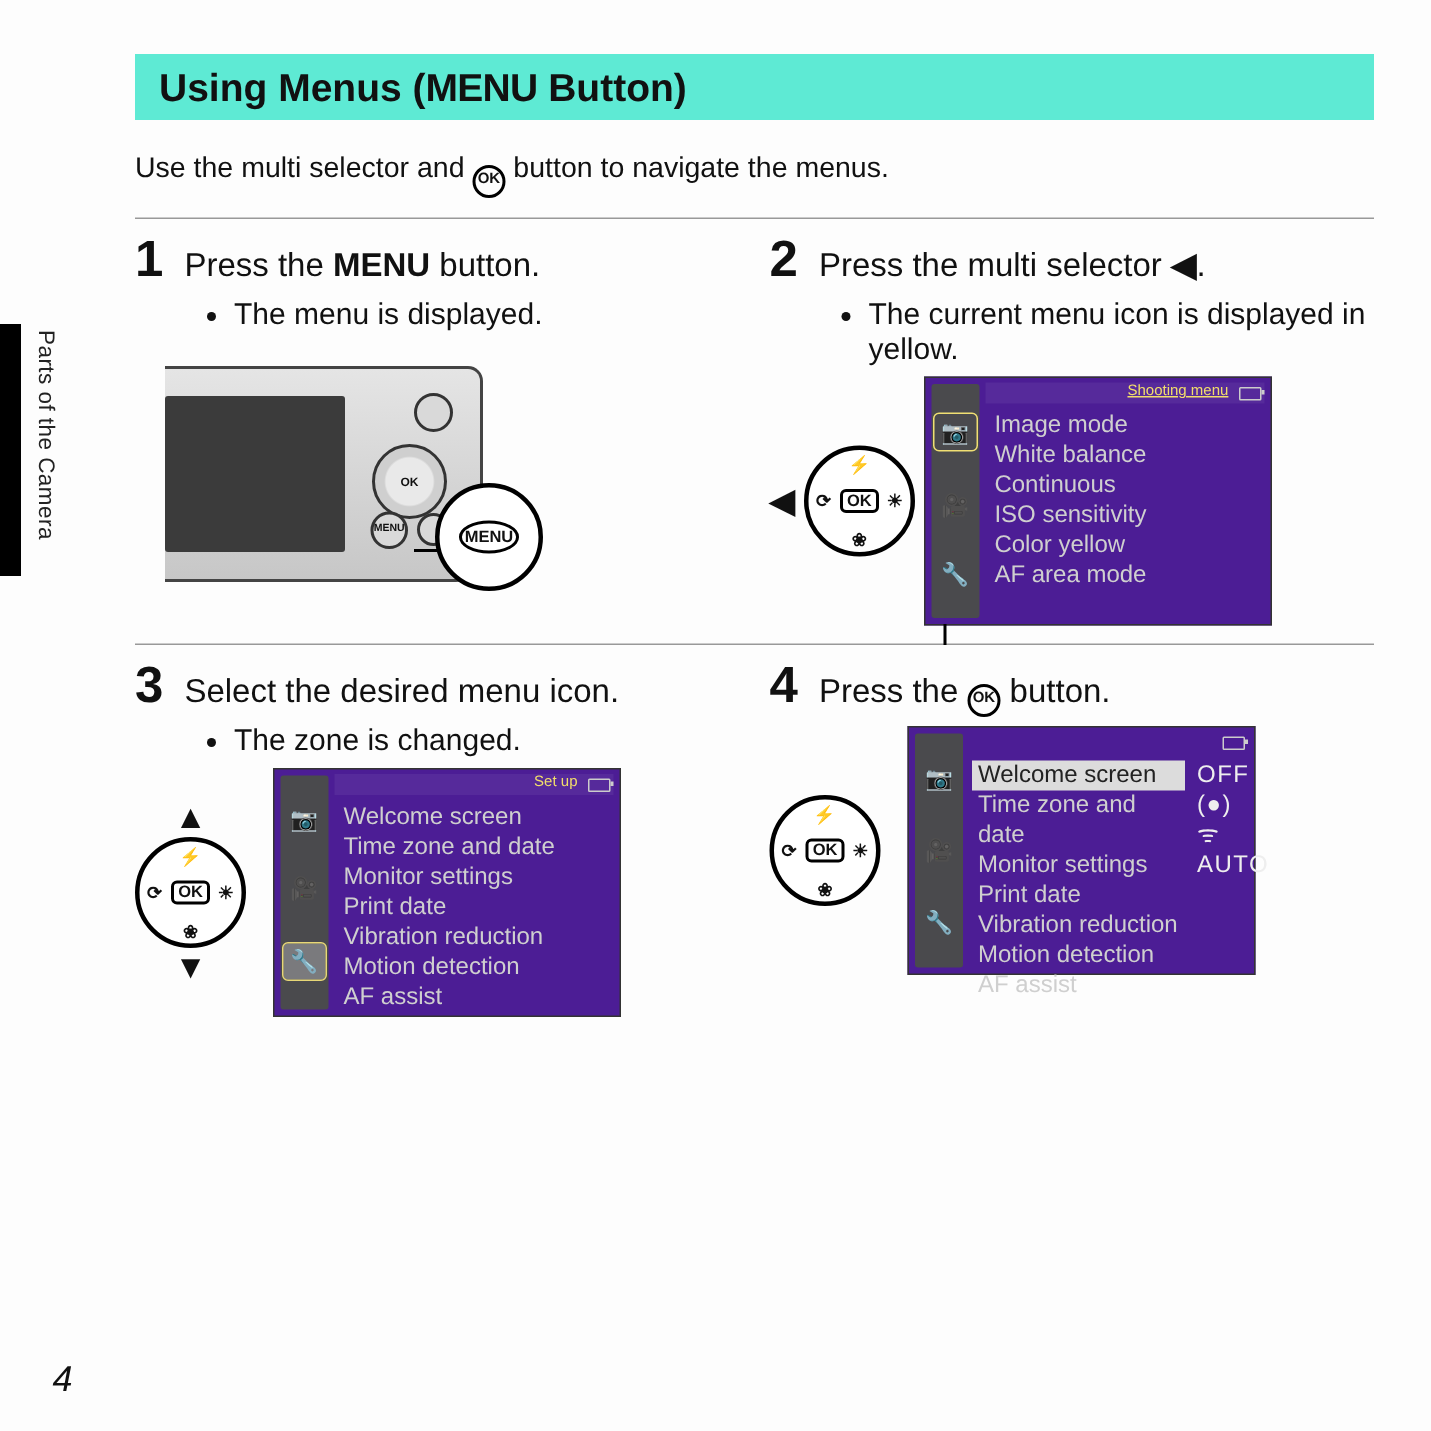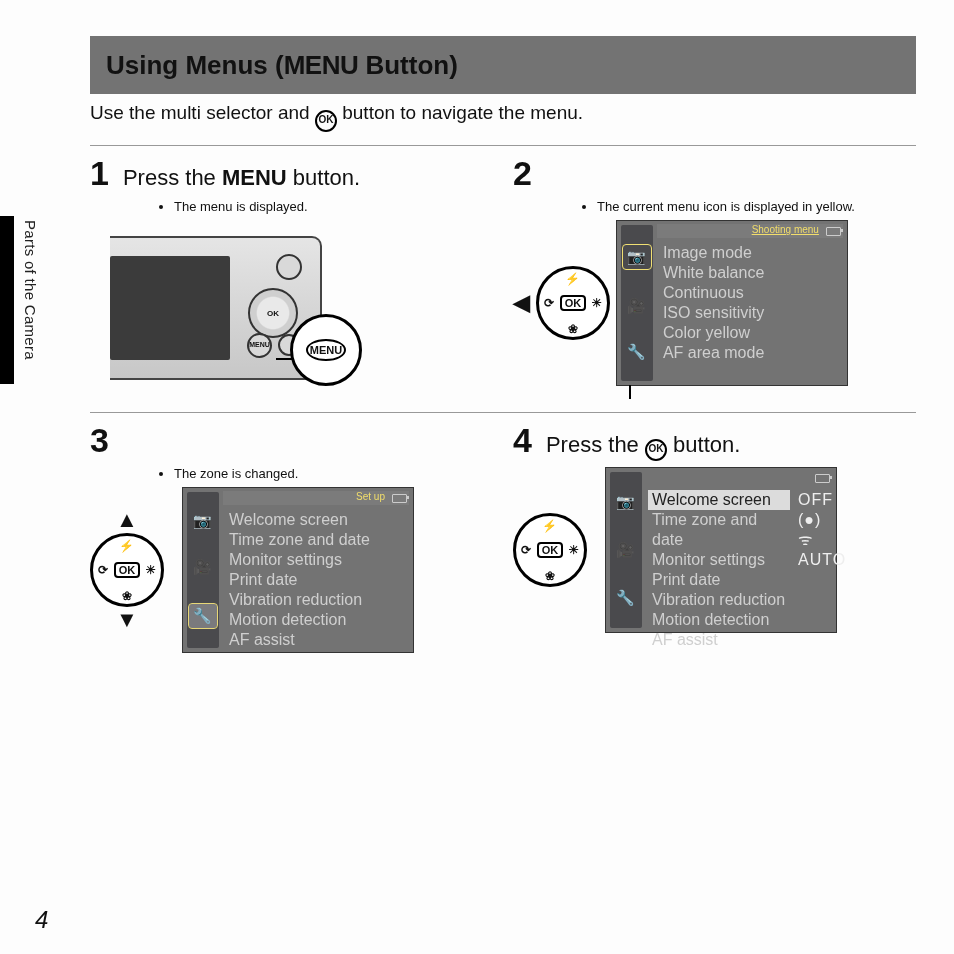--- a/index.html
+++ b/index.html
@@ -22,22 +22,22 @@
   writing-mode:vertical-rl;text-orientation:mixed;
   font-size:15px;color:#222;letter-spacing:.3px;
 }
 .page-number{
   position:absolute;left:35px;bottom:20px;
   font-style:italic;font-size:24px;
 }
 
 
 .title-bar{
-  position:absolute;left:90px;top:36px;right:38px;height:58px;
-  background:#737373;display:flex;align-items:center;
+  position:absolute;left:90px;top:36px;right:38px;height:44px;
+  background:#5eead4;display:flex;align-items:center;
   padding-left:16px;box-sizing:border-box;
 }
 .title-bar span{font-weight:700;font-size:26px}
 .title-bar .menu-word{font-family:"Arial Narrow","Segoe UI Semibold",Arial;font-weight:700;letter-spacing:-.5px}
 
 
 .intro{
   position:absolute;left:90px;top:102px;right:38px;font-size:19px;
 }
 .intro .ok-inline{display:inline-block;vertical-align:-4px}
@@ -47,21 +47,21 @@
   position:absolute;left:90px;top:145px;right:38px;
 }
 .step-row{display:flex;gap:20px;border-top:1px solid #999;padding-top:8px;margin-top:12px}
 .step-row:first-child{margin-top:0}
 .step{flex:1;min-width:0}
 .step-head{display:flex;align-items:baseline;gap:14px}
 .step-num{font-size:34px;font-weight:800}
 .step-title{font-size:22px}
 .step-title .menu-word{font-family:"Arial Narrow",Arial;font-weight:700}
 .step-bullets{margin:6px 0 0 52px;padding:0}
-.step-bullets li{font-size:13px;list-style:disc;margin-left:32px}
+.step-bullets li{font-size:20px;list-style:disc;margin-left:14px}
 
 
 .ok-circle{display:inline-block;border:2px solid #000;border-radius:50%;text-align:center}
 .ok-circle.sm{width:18px;height:18px;font-size:10px;line-height:16px;font-weight:700}
 .ok-wheel{
   width:68px;height:68px;border-radius:50%;
   border:3px solid #000;background:#fff;position:relative;
   display:flex;align-items:center;justify-content:center;
 }
 .ok-wheel .okbox{
@@ -108,21 +108,21 @@
 }
 .camera .callout .mini{
   border:2px solid #000;border-radius:50%;font-size:11px;font-weight:800;padding:3px 2px;
 }
 .camera .callout-line{
   position:absolute;right:50px;bottom:40px;width:24px;height:0;border-top:2px solid #000;
 }
 
 
 .lcd{
-  display:inline-block;vertical-align:top;background:#737373;border:1px solid #333;
+  display:inline-block;vertical-align:top;background:#4c1d95;border:1px solid #333;
   width:230px;height:164px;position:relative;color:#cfcfcf;
   font-family:"Arial Narrow",Arial,sans-serif;
 }
 .lcd .header{
   position:absolute;left:40px;right:4px;top:3px;height:14px;
   font-size:10px;text-align:right;padding-right:24px;color:#e6e6e6;
   background:rgba(255,255,255,.06);
 }
 .lcd .header.yellow{color:#f2de6b;text-decoration:underline}
 .lcd .battery{
@@ -164,21 +164,21 @@
 
 <div class="title-bar">
   <span>
     <span>Using Menus (</span><span class="menu-word">MENU</span><span> Button)</span>
   </span>
 </div>
 
 <div class="intro">
   <span>Use the multi selector and </span>
   <span class="ok-inline"><span class="ok-circle sm">OK</span></span>
-  <span> button to navigate the menu.</span>
+  <span> button to navigate the menus.</span>
 </div>
 
 <div class="steps">
 
   <div class="step-row">
 
     <div class="step">
       <div class="step-head">
         <div class="step-num">1</div>
         <div class="step-title">
@@ -199,20 +199,23 @@
         <div class="callout-line"></div>
         <div class="callout">
           <span class="mini">MENU</span>
         </div>
       </div>
     </div>
 
     <div class="step">
       <div class="step-head">
         <div class="step-num">2</div>
+        <div class="step-title">
+          <span>Press the multi selector </span><span class="left-arrow-char">◀</span><span>.</span>
+        </div>
       </div>
       <ul class="step-bullets">
           <li>The current menu icon is displayed in yellow.</li>
         </ul>
 
       <div class="step2-wrap">
         <span class="tri">◀</span>
         <div class="ok-wheel">
           <span class="mark t">⚡</span>
           <span class="mark b">❀</span>
@@ -253,20 +256,21 @@
         </div>
       </div>
     </div>
   </div>
 
   <div class="step-row">
 
     <div class="step">
       <div class="step-head">
         <div class="step-num">3</div>
+        <div class="step-title">Select the desired menu icon.</div>
       </div>
       <ul class="step-bullets">
           <li>The zone is changed.</li>
         </ul>
 
       <div class="step3-wrap">
         <div class="wheel-wrap">
           <span class="arrow-v">▲</span>
           <div class="ok-wheel">
             <span class="mark t">⚡</span>

